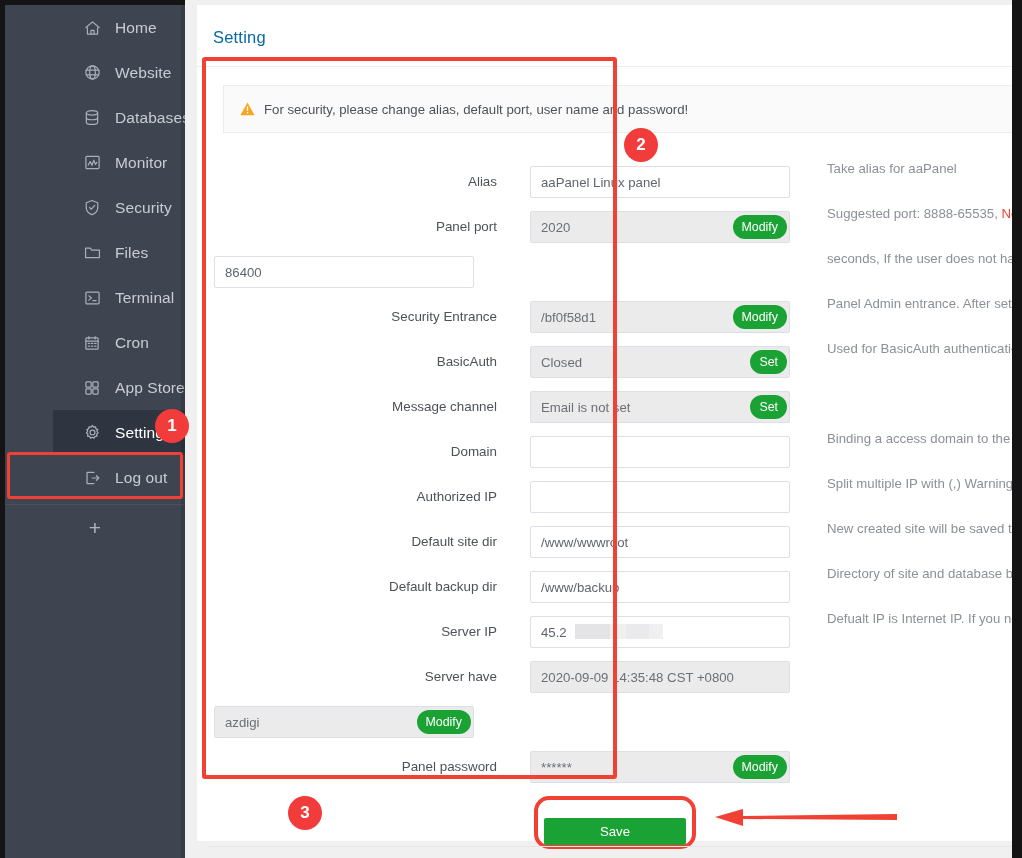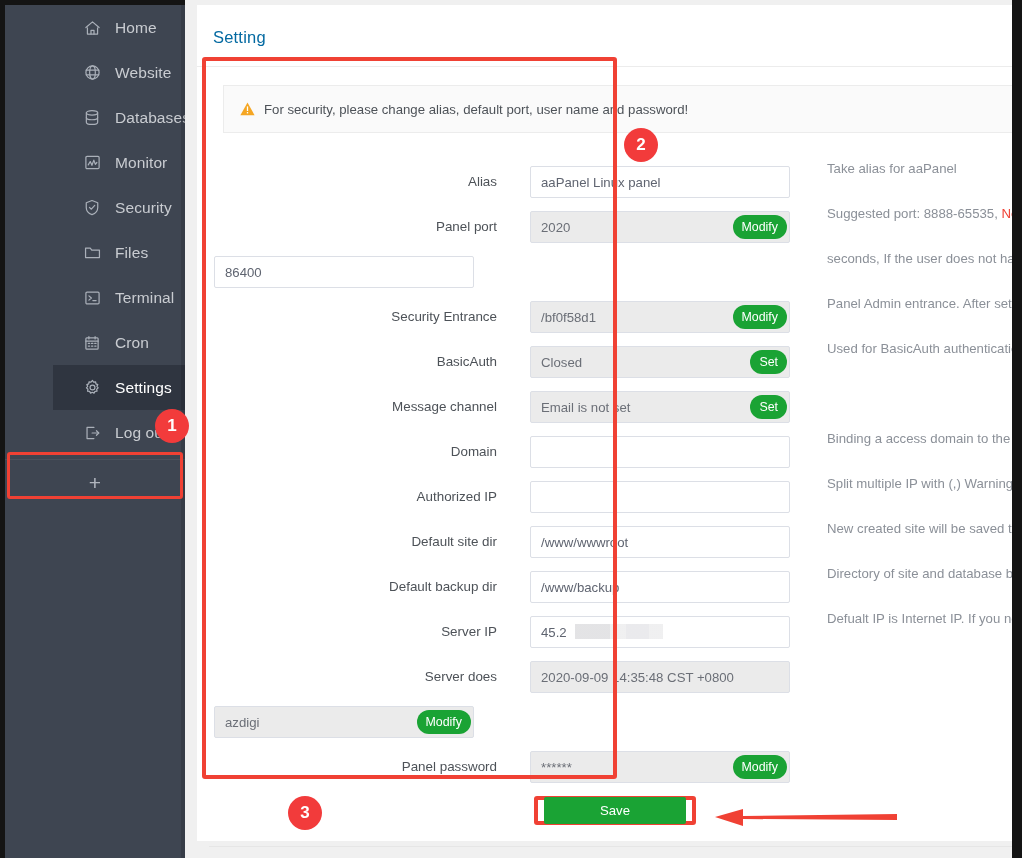--- a/index.html
+++ b/index.html
@@ -188,25 +188,25 @@
     display: flex; align-items: center; justify-content: center;
     font-family: "Liberation Sans", sans-serif;
   }
   #badge-1 { left: 155px; top: 409px; }
   #badge-2 { left: 624px; top: 128px; }
   #badge-3 { left: 288px; top: 796px; }
 
   
   #save-wrap {
     position: absolute; left: 337px; top: 791px;
-    width: 162px; height: 29px;
+    width: 162px; height: 53px;
     border: 4px solid #f04134;
-    border-radius: 3px;
+    border-radius: 15px;
     background: #ffffff;
-    display: flex; align-items: center; justify-content: center;
+    display: flex; align-items: flex-end; justify-content: center;
   }
   #save-btn {
     width: 142px; height: 27px;
     background: #1aa334;
     border: none; border-radius: 2px;
     color: #ffffff; font-size: 13.2px;
     font-family: "Liberation Sans", sans-serif;
     cursor: pointer;
   }
   #save-arrow {
@@ -299,20 +299,31 @@
         <div class="nav-item">
           <span class="ico">
             <svg width="16" height="16" viewBox="0 0 17 17">
               <rect stroke="#aab0b9" stroke-width="1.3" fill="none" stroke-linecap="round" stroke-linejoin="round" x="2" y="3" width="13" height="12" rx="1"></rect>
               <path stroke="#aab0b9" stroke-width="1.3" fill="none" stroke-linecap="round" stroke-linejoin="round" d="M2 6.6 H15"></path>
               <path stroke="#aab0b9" stroke-width="1.3" fill="none" stroke-linecap="round" stroke-linejoin="round" d="M5.2 1.8 V4.2 M11.8 1.8 V4.2"></path>
               <path stroke="#aab0b9" stroke-width="1.3" fill="none" stroke-linecap="round" stroke-linejoin="round" d="M4.6 9 H6 M8 9 H9.4 M11.4 9 H12.8 M4.6 11.8 H6 M8 11.8 H9.4 M11.4 11.8 H12.8"></path>
             </svg>
           </span>
           <span class="nav-label">Cron</span>
+        </div>
+        <div class="nav-item">
+          <span class="ico">
+            <svg width="16" height="16" viewBox="0 0 17 17">
+              <rect stroke="#aab0b9" stroke-width="1.3" fill="none" stroke-linecap="round" stroke-linejoin="round" x="2" y="2" width="5.6" height="5.6" rx="0.8"></rect>
+              <rect stroke="#aab0b9" stroke-width="1.3" fill="none" stroke-linecap="round" stroke-linejoin="round" x="9.4" y="2" width="5.6" height="5.6" rx="0.8"></rect>
+              <rect stroke="#aab0b9" stroke-width="1.3" fill="none" stroke-linecap="round" stroke-linejoin="round" x="2" y="9.4" width="5.6" height="5.6" rx="0.8"></rect>
+              <rect stroke="#aab0b9" stroke-width="1.3" fill="none" stroke-linecap="round" stroke-linejoin="round" x="9.4" y="9.4" width="5.6" height="5.6" rx="0.8"></rect>
+            </svg>
+          </span>
+          <span class="nav-label">App Store</span>
         </div>
         <div class="nav-item active">
           <span class="ico">
             <svg width="17" height="17" viewBox="0 0 18 18">
               <circle stroke="#aab0b9" stroke-width="1.3" fill="none" stroke-linecap="round" stroke-linejoin="round" cx="9" cy="9" r="2.6"></circle>
               <path stroke="#aab0b9" stroke-width="1.3" fill="none" stroke-linecap="round" stroke-linejoin="round" d="M9 1.6 L10.2 3.4 L12.3 3 L12.6 5.1 L14.6 5.9 L13.7 7.8 L15 9.4 L13.4 10.8 L13.8 12.9 L11.7 13.1 L10.6 15 L8.8 14.1 L7 15 L5.9 13.1 L3.8 12.9 L4.2 10.8 L2.6 9.4 L3.9 7.8 L3 5.9 L5 5.1 L5.3 3 L7.4 3.4 Z"></path>
             </svg>
           </span>
           <span class="nav-label">Settings</span>
         </div>
@@ -397,21 +408,21 @@
             <div class="f-label">Default backup dir</div>
             <div class="f-control"><input type="text" class="f-input" value="/www/backup" style=""></div>
             <div class="f-help"><span>Directory of site and database backup!</span></div>
           </div>
           <div class="row">
             <div class="f-label">Server IP</div>
             <div class="f-control"><input type="text" class="f-input" value="45.2" style=""><div class="redact"></div></div>
             <div class="f-help"><span>Defualt IP is Internet IP. If you need use local virtual machine to test</span></div>
           </div>
           <div class="row">
-            <div class="f-label">Server does</div>
+            <div class="f-label">Server have</div>
             <div class="f-control"><input type="text" class="f-input readonly" readonly="" value="2020-09-09 14:35:48 CST +0800" style=""></div>
           </div>
           <div class="row">
             <div class="f-control"><input type="text" class="f-input readonly withbtn" readonly="" value="azdigi" style=""><button class="f-btn">Modify</button></div>
           </div>
           <div class="row">
             <div class="f-label">Panel password</div>
             <div class="f-control"><input type="text" class="f-input readonly withbtn" readonly="" value="******" style=""><button class="f-btn">Modify</button></div>
           </div>
         </div>

